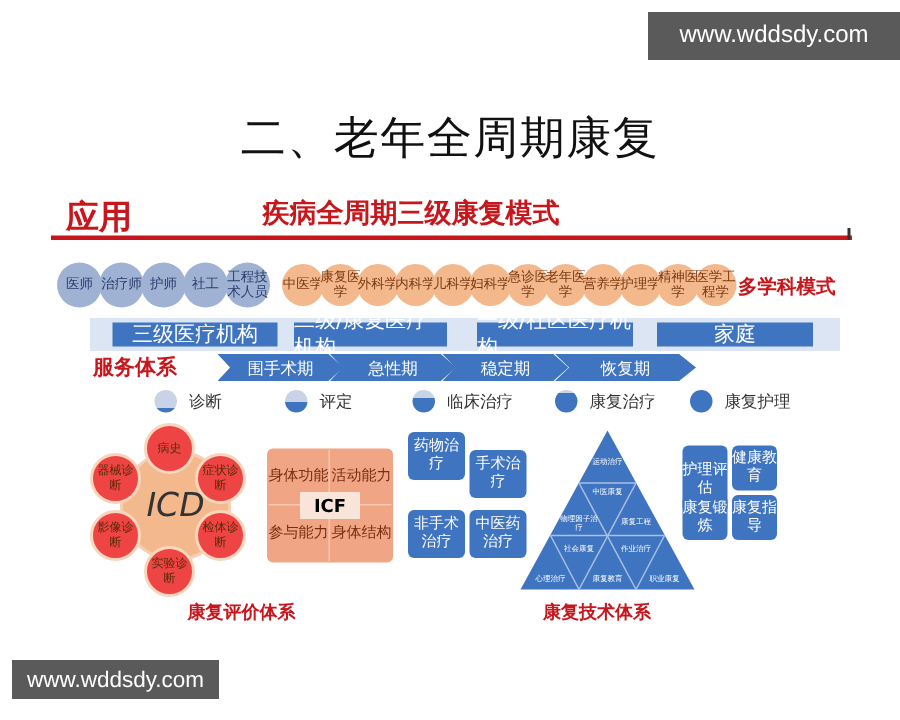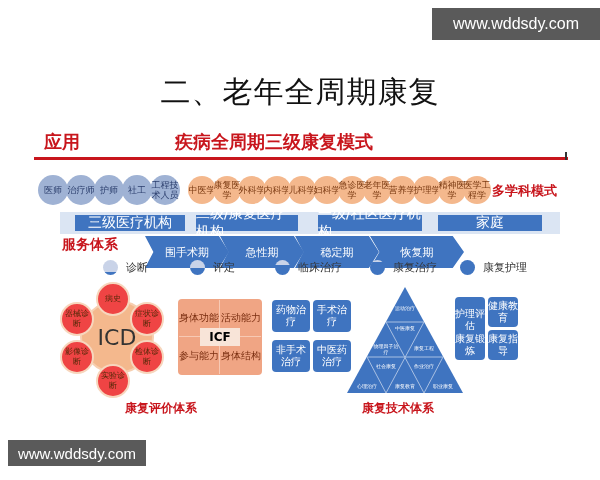--- a/index.html
+++ b/index.html
@@ -2,34 +2,34 @@
 <html><head>
 <meta charset="utf-8">
 <style>
   html,body{margin:0;padding:0;}
   body{width:600px;height:480px;background:#fff;position:relative;overflow:hidden;font-family:"DejaVu Sans",sans-serif;}
   .wm{position:absolute;background:#5a5a5a;color:#fff;font-family:"Liberation Sans",sans-serif;font-size:16px;display:flex;align-items:center;justify-content:center;}
   .wm-top{left:432px;top:8px;width:168px;height:32px;}
   .wm-bot{left:8px;top:440px;width:138px;height:26px;font-size:15px;}
   .title{position:absolute;left:0;top:72px;width:600px;text-align:center;font-family:"DejaVu Serif",serif;font-size:30px;color:#111;letter-spacing:1px;}
   .red{color:#c8161d;font-weight:bold;}
-  .app{position:absolute;left:44px;top:130px;font-size:18px;}
+  .app{position:absolute;left:44px;top:130px;font-size:22px;}
   .model{position:absolute;left:175px;top:130px;font-size:18px;}
   .rule{position:absolute;left:34px;top:157px;width:534px;height:3px;background:#c8161d;}
   .rule-end{position:absolute;left:565px;top:152px;width:2px;height:8px;background:#333;}
   .circle{position:absolute;border-radius:50%;display:flex;align-items:center;justify-content:center;text-align:center;font-size:9px;line-height:10px;}
   .prof{background:#9fb2d4;color:#2a3d6c;width:30px;height:30px;top:175px;}
   .disc{background:#f4b88d;color:#7a3a12;width:28px;height:28px;top:176px;}
   .band{position:absolute;height:16px;background:#3f74c0;color:#fff;font-size:14px;display:flex;align-items:center;justify-content:center;top:215px;}
   .bandbg{position:absolute;left:60px;top:212px;width:500px;height:22px;background:#dbe5f3;}
   .svc{position:absolute;left:62px;top:236px;font-size:14px;}
-  .chev{position:absolute;top:236px;height:32px;background:#3f74c0;color:#fff;font-size:11px;display:flex;align-items:center;justify-content:center;clip-path:polygon(0 0,88% 0,100% 50%,88% 100%,0 100%,10% 50%);}
+  .chev{position:absolute;top:236px;height:18px;background:#3f74c0;color:#fff;font-size:11px;display:flex;align-items:center;justify-content:center;clip-path:polygon(0 0,88% 0,100% 50%,88% 100%,0 100%,10% 50%);}
   .leg{position:absolute;top:260px;display:flex;align-items:center;font-size:11px;color:#333;}
   .dot{width:15px;height:15px;border-radius:50%;margin-right:8px;}
-  .icd-big{position:absolute;left:80px;top:300px;width:70px;height:70px;border-radius:50%;background:#f4b88d;display:flex;align-items:center;justify-content:center;font-size:22px;color:#333;border:2px solid #f7cfb0;}
+  .icd-big{position:absolute;left:80px;top:300px;width:70px;height:70px;border-radius:50%;background:#f4b88d;display:flex;align-items:center;justify-content:center;font-size:22px;color:#333;border:2px solid #f7cfb0;font-style:italic;}
   .icd-s{position:absolute;width:30px;height:30px;border-radius:50%;background:#ef4444;border:2px solid #f7d6bd;display:flex;align-items:center;justify-content:center;text-align:center;font-size:8px;line-height:10px;color:#5a2a0a;}
   .icf{position:absolute;left:178px;top:299px;width:84px;height:76px;background:#f0a584;border-radius:4px;}
   .icf-cell{position:absolute;width:40px;height:36px;display:flex;align-items:center;justify-content:center;text-align:center;font-size:10px;line-height:12px;color:#7a2e10;}
   .icf-label{position:absolute;left:200px;top:328px;width:40px;height:18px;background:#f8e4d8;display:flex;align-items:center;justify-content:center;font-weight:bold;font-size:12px;color:#000000;}
   .sq{position:absolute;width:38px;height:32px;background:#3f74c0;color:#fff;border-radius:4px;display:flex;align-items:center;justify-content:center;text-align:center;font-size:10px;line-height:12px;}
   .cap{position:absolute;font-size:12px;}
   .pyr-t{position:absolute;color:#fff;font-size:5px;line-height:6px;text-align:center;width:26px;}
 </style>
 </head>
 <body>
@@ -105,21 +105,21 @@
 
 <div class="icf">
   <div class="icf-cell" style="left:1px;top:1px;border-right:1px solid #f7c9b4;border-bottom:1px solid #f7c9b4">身体功能</div>
   <div class="icf-cell" style="left:43px;top:1px;border-bottom:1px solid #f7c9b4">活动能力</div>
   <div class="icf-cell" style="left:1px;top:39px;border-right:1px solid #f7c9b4">参与能力</div>
   <div class="icf-cell" style="left:43px;top:39px">身体结构</div>
 </div>
 <div class="icf-label">ICF</div>
 <div class="red cap" style="left:125px;top:400px">康复评价体系</div>
 
-<div class="sq" style="left:272px;top:300px">药物治疗</div>
+<div class="sq" style="left:272px;top:288px">药物治疗</div>
 <div class="sq" style="left:313px;top:300px">手术治疗</div>
 <div class="sq" style="left:272px;top:340px">非手术治疗</div>
 <div class="sq" style="left:313px;top:340px">中医药治疗</div>
 
 <svg style="position:absolute;left:345px;top:285px" width="120" height="110">
   <polygon points="60,2 118,108 2,108" fill="#3f74c0"></polygon>
   <g stroke="#a9c0e3" stroke-width="1" fill="none">
     <line x1="41" y1="37" x2="79" y2="37"></line>
       <line x1="22" y1="72" x2="98" y2="72"></line>
     <line x1="41" y1="37" x2="79" y2="108"></line>

